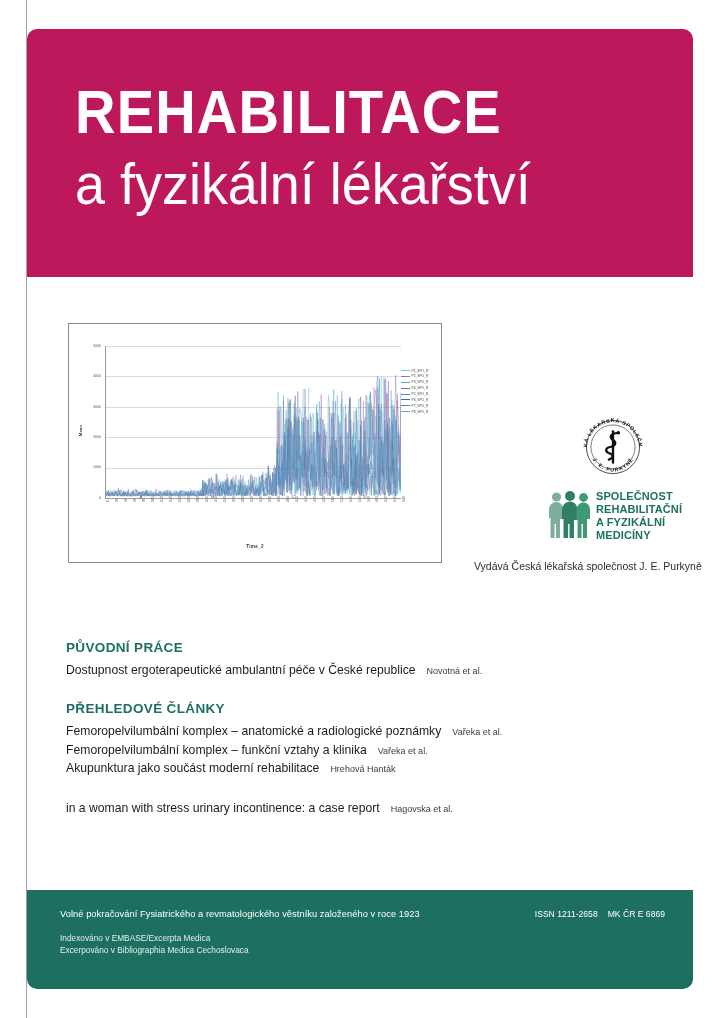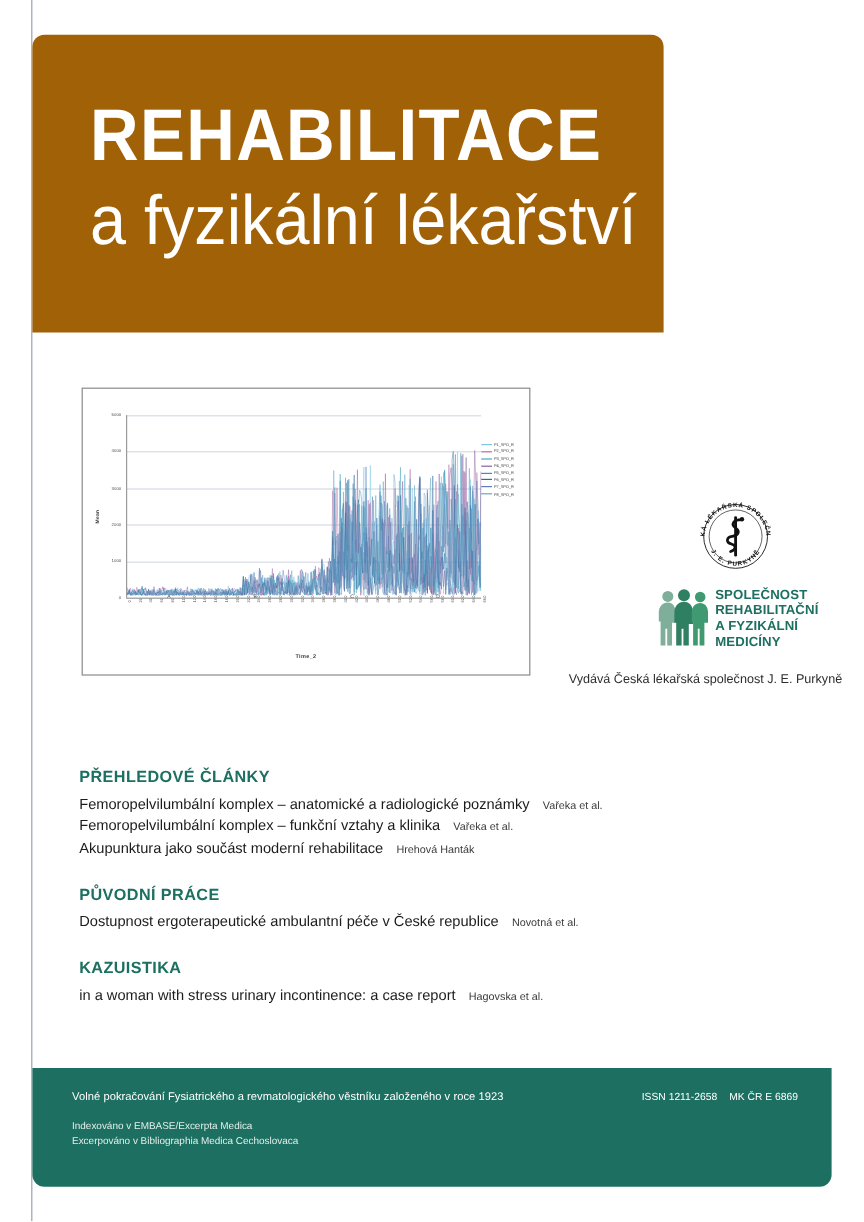--- a/index.html
+++ b/index.html
@@ -33,23 +33,23 @@
     width: 1px;
     height: 1018px;
     background: #ffffff;
   }
 
   
   .masthead {
     position: absolute;
     left: 27px;
     top: 29px;
-    width: 526px;
+    width: 666px;
     height: 248px;
-    background: #a16207;
+    background: #be185d;
     border-radius: 10px 10px 0 0;
   }
   .masthead-title {
     position: absolute;
     left: 48px;
     top: 53px;
     color: #ffffff;
     font-size: 61px;
     font-weight: bold;
     letter-spacing: 1.2px;
@@ -457,31 +457,30 @@
       <div>REHABILITAČNÍ</div>
       <div>A FYZIKÁLNÍ</div>
       <div>MEDICÍNY</div>
     </div>
   </div>
 
   <div class="publisher">Vydává Česká lékařská společnost J. E. Purkyně</div>
 
   <div class="toc" id="toc">
       <div class="toc-group">
+        <div class="toc-section">PŮVODNÍ PRÁCE</div>
+        <div class="toc-item"><span>Dostupnost ergoterapeutické ambulantní péče v České republice</span><span class="authors">Novotná et al.</span></div>
+      </div>
+      <div class="toc-group">
         <div class="toc-section">PŘEHLEDOVÉ ČLÁNKY</div>
         <div class="toc-item"><span>Femoropelvilumbální komplex – anatomické a radiologické poznámky</span><span class="authors">Vařeka et al.</span></div>
         <div class="toc-item"><span>Femoropelvilumbální komplex – funkční vztahy a klinika</span><span class="authors">Vařeka et al.</span></div>
         <div class="toc-item"><span>Akupunktura jako součást moderní rehabilitace</span><span class="authors">Hrehová Hanták</span></div>
       </div>
       <div class="toc-group">
-        <div class="toc-section">PŮVODNÍ PRÁCE</div>
-        <div class="toc-item"><span>Dostupnost ergoterapeutické ambulantní péče v České republice</span><span class="authors">Novotná et al.</span></div>
-      </div>
-      <div class="toc-group">
-        <div class="toc-section">KAZUISTIKA</div>
         <div class="toc-item"><span>in a woman with stress urinary incontinence: a case report</span><span class="authors">Hagovska et al.</span></div>
       </div>
     </div>
 
   <div class="footer">
     <div class="footer-line1">Volné pokračování Fysiatrického a revmatologického věstníku založeného v roce 1923</div>
     <div class="footer-issn">
       <span style="margin-left:0">ISSN 1211-2658</span><span>MK ČR E 6869</span>
     </div>
     <div class="footer-index">

